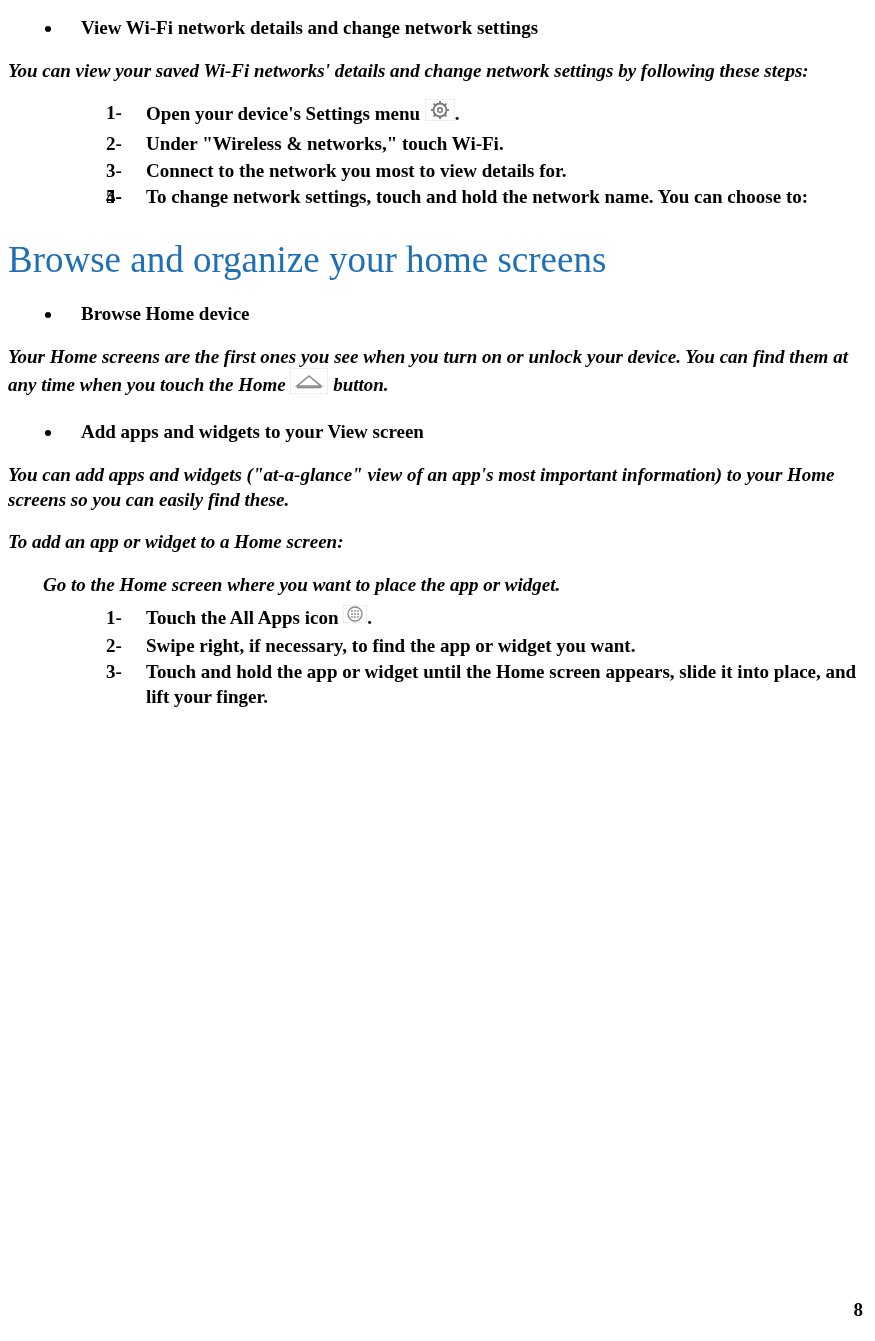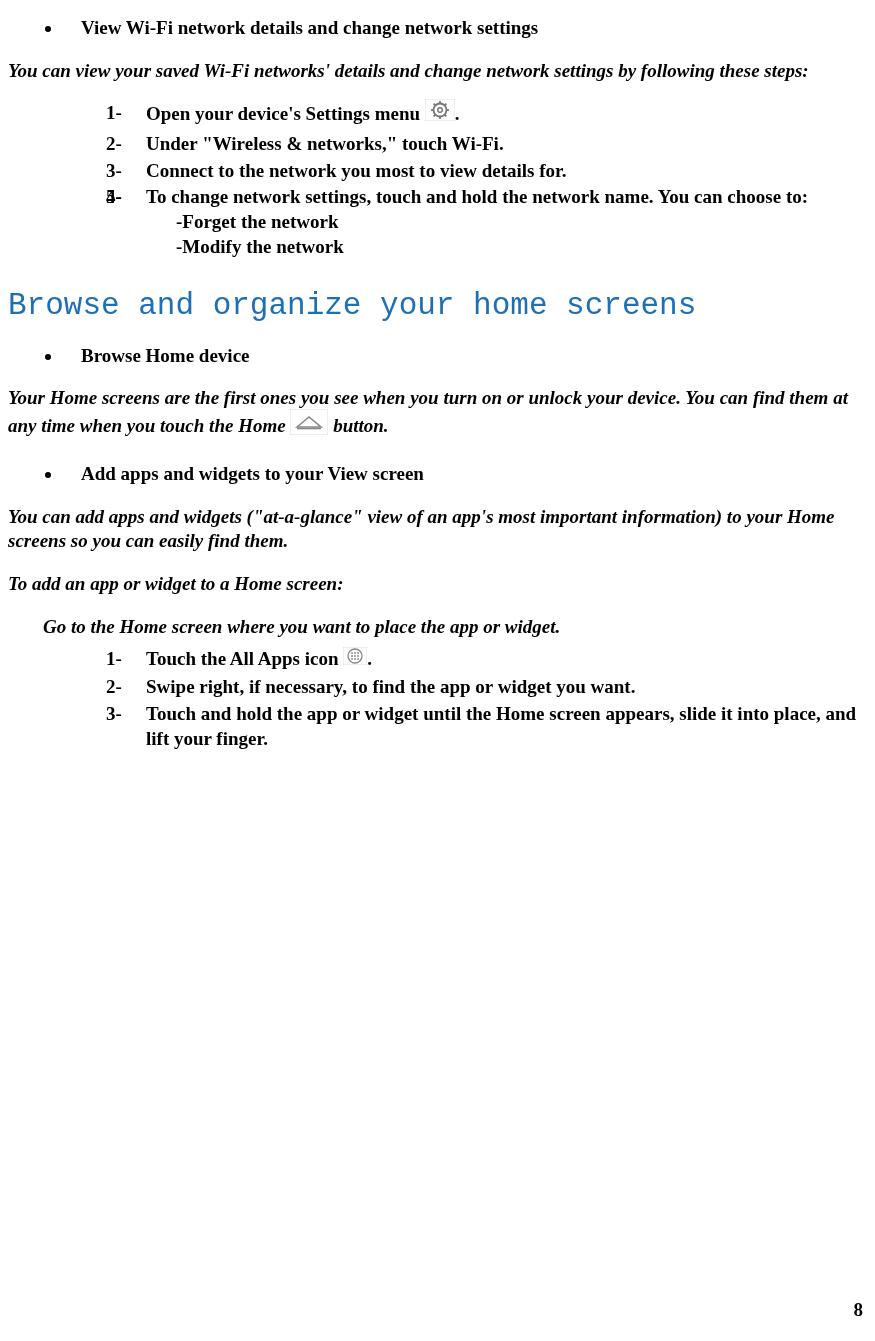--- a/index.html
+++ b/index.html
@@ -46,23 +46,23 @@
     }
     .sublist {
       margin: 0;
       padding-left: 30px;
       font-weight: bold;
     }
     .sublist div {
       margin: 0;
     }
     h1 {
-      font-family: Liberation Mono, monospace;
+      font-family: Liberation Serif, serif;
       color: #1f6fb5;
-      font-size: 31px;
+      font-size: 37px;
       font-weight: normal;
       margin: 26px 0 18px 0;
     }
     .icon {
       display: inline-block;
       vertical-align: middle;
       position: relative;
       top: -2px;
     }
     .gear-svg {
@@ -118,24 +118,20 @@
             </g>
           </g>
         </svg></span><span>.</span>
   </li>
   <li>Under "Wireless &amp; networks," touch Wi-Fi.</li>
   <li>Connect to the network you most to view details for.</li>
   <li>
   </li>
   <li>
     <span>To change network settings, touch and hold the network name. You can choose to:</span>
-    <div class="sublist">
-      <div>-Forget the network</div>
-      <div>-Modify the network</div>
-    </div>
   </li>
 </ol>
 
 <h1>Browse and organize your home screens</h1>
 
 <ul class="disc">
   <li>Browse Home device</li>
 </ul>
 
 <p>
@@ -143,21 +139,21 @@
         <rect x="0" y="0" width="38" height="26" fill="#fff" stroke="#bbb" stroke-width="0.5"></rect>
         <path d="M7 18 L19 8 L31 18 Z" fill="none" stroke="#888" stroke-width="1.6"></path>
         <line x1="7" y1="19.5" x2="31" y2="19.5" stroke="#888" stroke-width="1.6"></line>
       </svg></span><span> button.</span>
 </p>
 
 <ul class="disc">
   <li>Add apps and widgets to your View screen</li>
 </ul>
 
-<p>You can add apps and widgets ("at-a-glance" view of an app's most important information) to your Home screens so you can easily find them.</p>
+<p>You can add apps and widgets ("at-a-glance" view of an app's most important information) to your Home screens so you can easily find these.</p>
 
 <p>To add an app or widget to a Home screen:</p>
 
 <p class="indent-line">Go to the Home screen where you want to place the app or widget.</p>
 
 <ol class="numbered">
   <li>
     <span>Touch the All Apps icon </span><span class="icon"><svg class="allapps-svg" viewBox="0 0 24 18">
           <rect x="0" y="0" width="24" height="18" fill="#fff" stroke="#bbb" stroke-width="0.5"></rect>
           <circle cx="12" cy="9" r="7" fill="none" stroke="#888" stroke-width="1.3"></circle>

